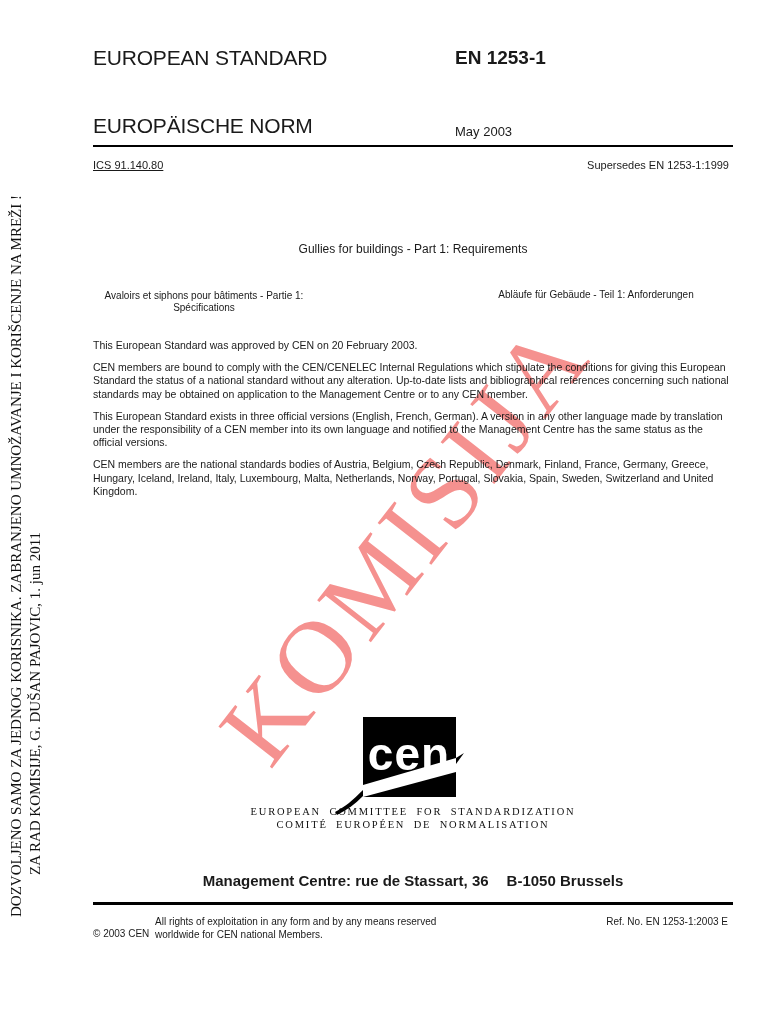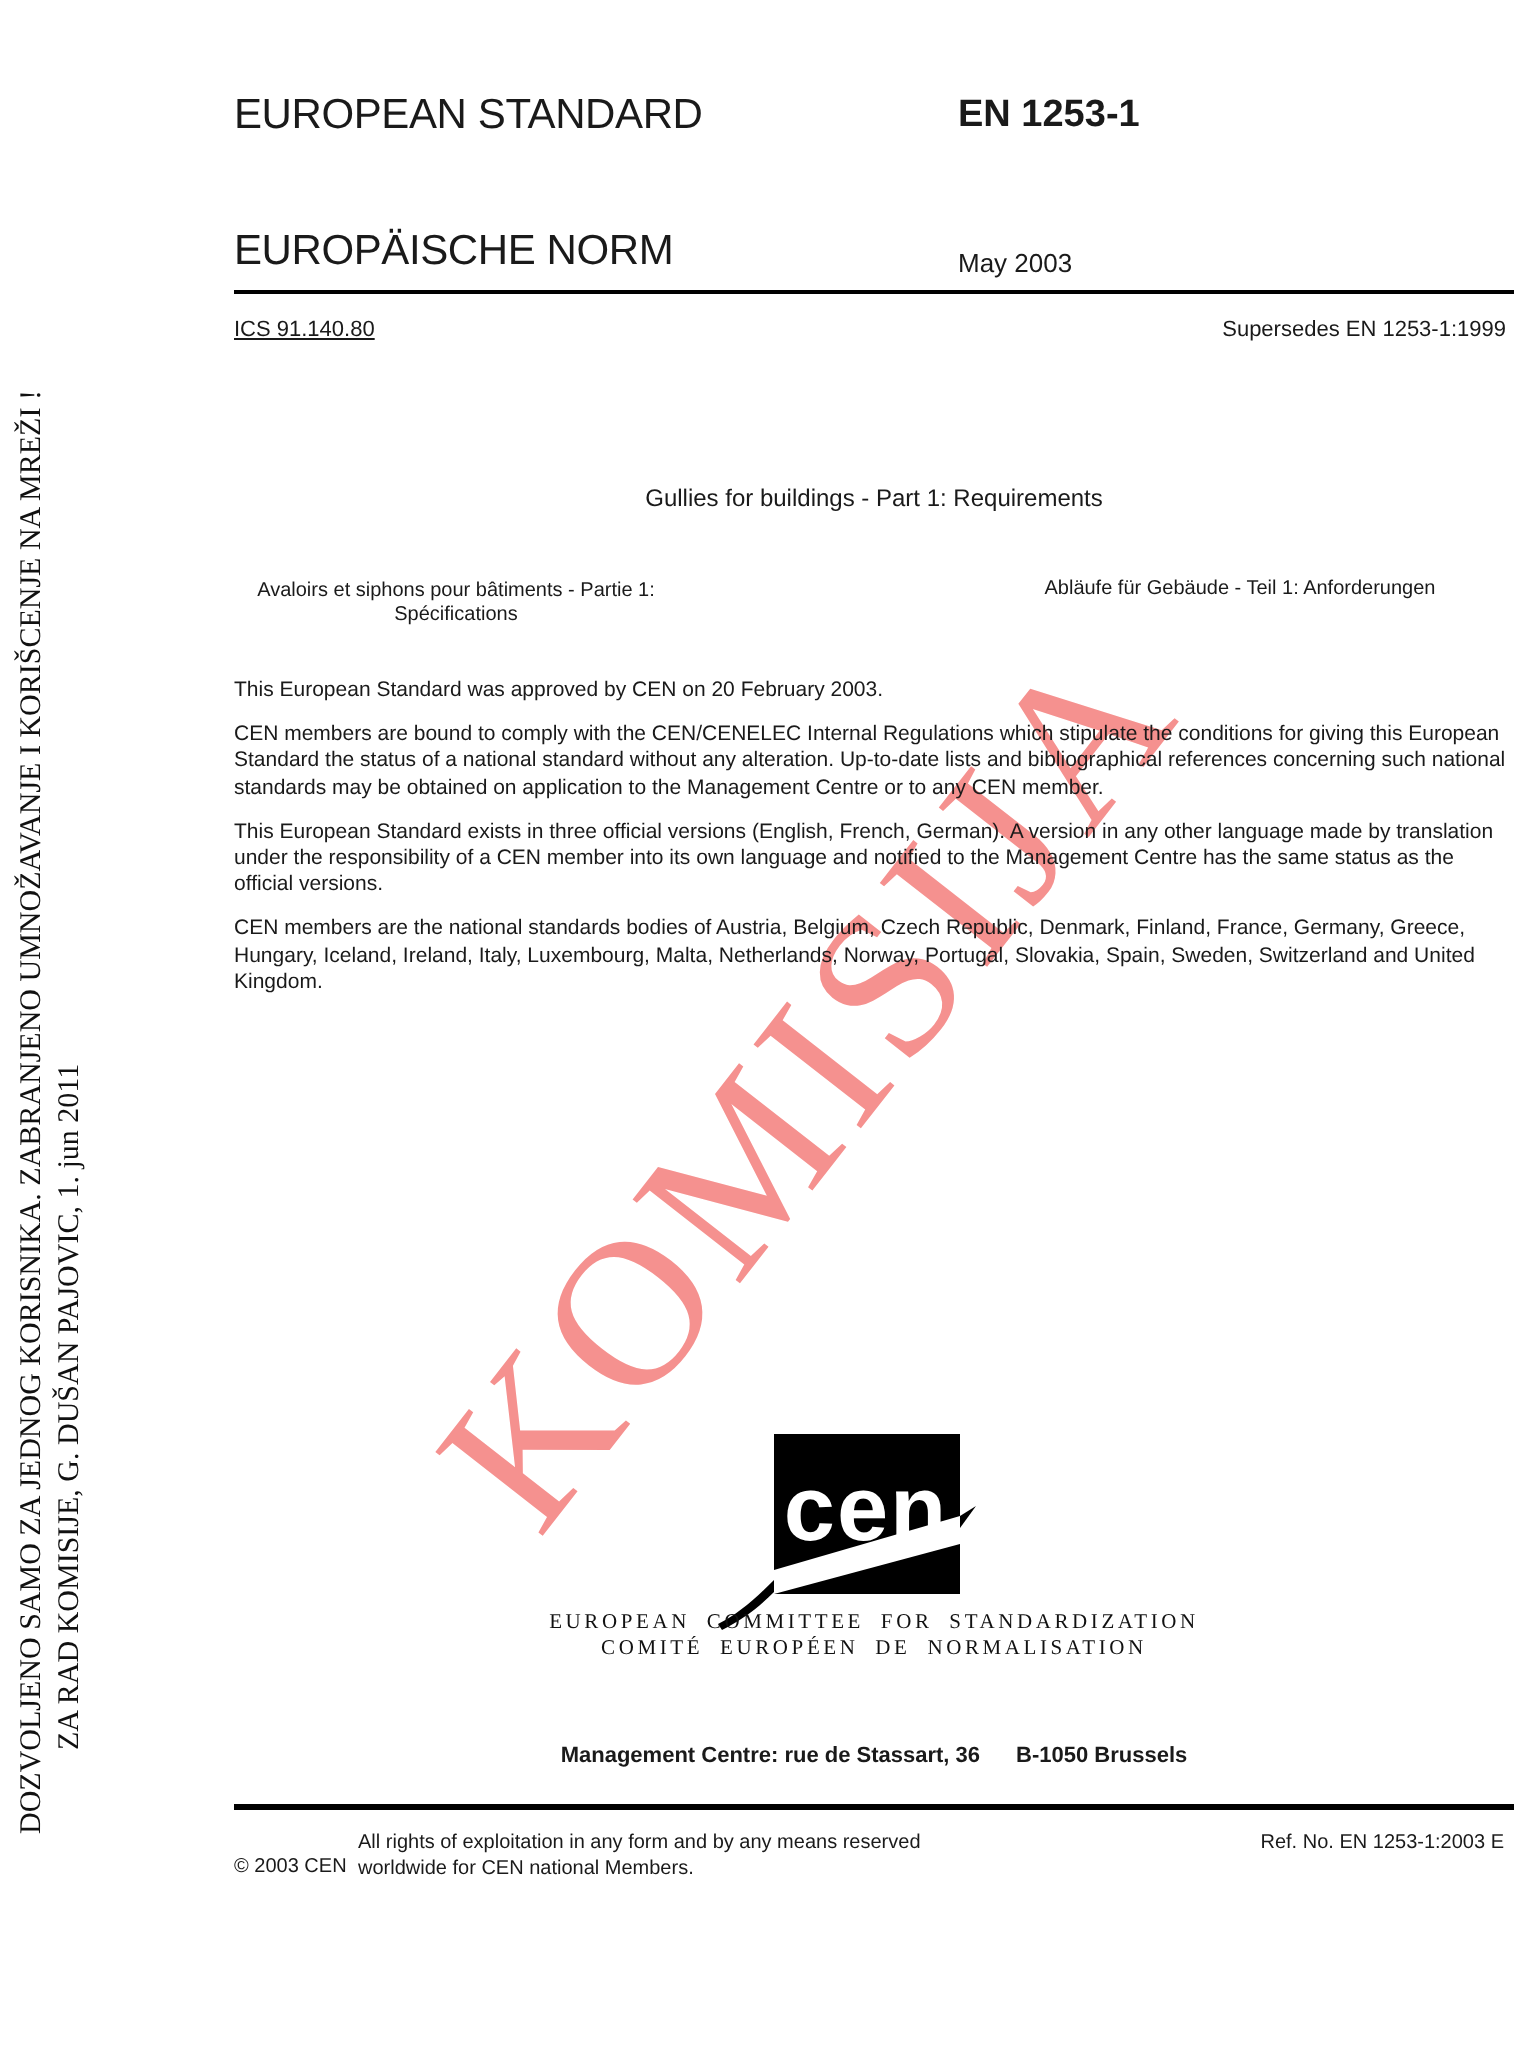--- a/index.html
+++ b/index.html
@@ -19,41 +19,41 @@
   
   .side-text {
     position:absolute; left:7px; top:917px; z-index:2;
     transform:rotate(-90deg); transform-origin:0 0;
     width:790px; white-space:nowrap;
     font-family:"Liberation Serif", serif; font-size:15px;
     line-height:19px; color:#111;
   }
   .side-text .l2 { padding-left:42px; }
   
-  .content { position:absolute; left:93px; top:0; width:640px; height:1024px; z-index:1;margin-left:24px; }
+  .content { position:absolute; left:93px; top:0; width:640px; height:1024px; z-index:1; }
   .hdr-line { position:absolute; left:0; font-size:21px; letter-spacing:-0.2px; }
   .hl1 { top:46px; } .hl2 { top:80px; } .hl3 { top:114px; }
   .std-no  { position:absolute; left:362px; top:47px; font-size:19px; font-weight:bold; }
   .std-date{ position:absolute; left:362px; top:124px; font-size:13px; }
   .rule-top { position:absolute; left:0; top:145px; width:640px; border-top:2px solid #000; }
   .meta { position:absolute; left:0; top:159px; width:640px; font-size:11px;text-decoration:underline; }
   .meta .sup { position:absolute; right:4px; top:0; }
   .eng-ver { position:absolute; left:0; top:219px; width:640px; text-align:center; font-size:11.5px; }
   .doc-title { position:absolute; left:0; top:242px; width:640px; text-align:center; font-size:12px; }
   .sub-fr { position:absolute; left:0;   top:290px; width:222px; text-align:center; font-size:10px; line-height:12px; }
   .sub-de { position:absolute; left:398px; top:289px; width:210px; text-align:center; font-size:10px; line-height:12px; }
   .body-text { position:absolute; left:0; top:339px; width:640px; font-size:10.5px; line-height:13.2px; }
   .body-text p { margin:0 0 9px 0; }
   
   .cen-logo { position:absolute; left:242px; top:712px; width:135px; height:110px; }
   .committee { position:absolute; left:0; top:805px; width:640px; text-align:center;
     font-family:"Liberation Serif", serif; font-size:10.5px; line-height:13px;
     letter-spacing:1.8px; word-spacing:4px; color:#111; }
   .mgmt { position:absolute; left:0; top:872px; width:640px; text-align:center;
-    font-size:11px; font-weight:bold; }
+    font-size:15px; font-weight:bold; }
   .mgmt .gap { display:inline-block; width:18px; }
   .rule-bottom { position:absolute; left:0; top:902px; width:640px; border-top:3px solid #000; }
   
   .footer { position:absolute; left:0; top:916px; width:640px; font-size:10px; line-height:12.5px; }
   .footer .cpy { position:absolute; left:0; top:12px; }
   .footer .rights { position:absolute; left:62px; top:0; width:330px; }
   .footer .ref { position:absolute; right:5px; top:0; }
 </style>
 </head>
 <body>

